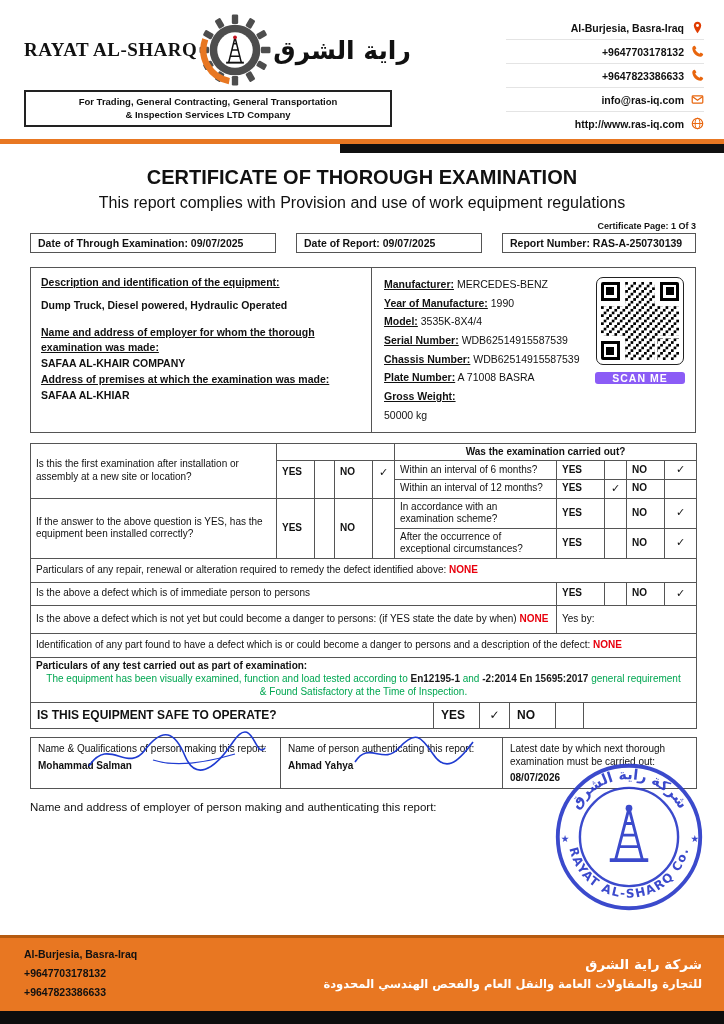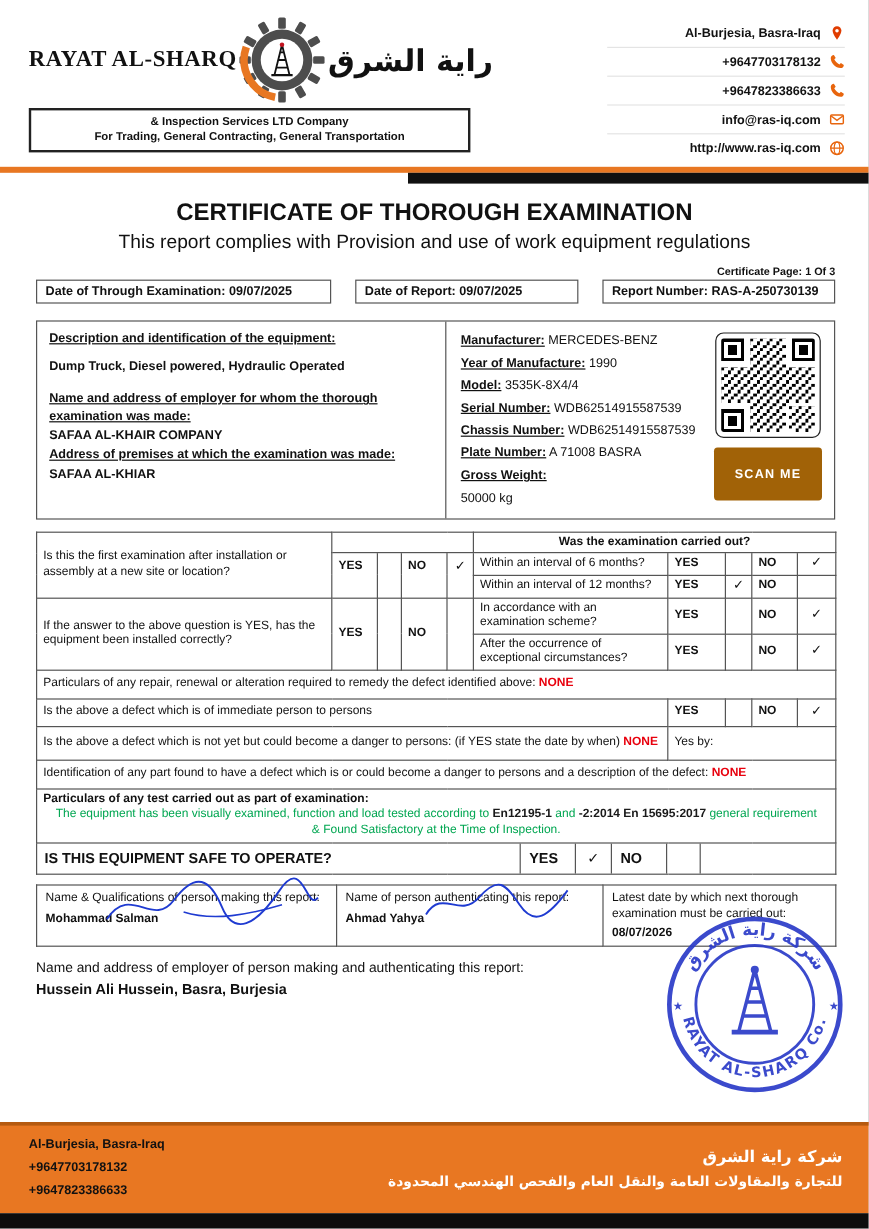--- a/index.html
+++ b/index.html
@@ -35,21 +35,21 @@
   
   .equip-box { display:flex; border:1.5px solid #555; margin:14px 28px 0 30px; position:relative; min-height:152px; }
   .equip-left { width:341px; border-right:1px solid #555; padding:7px 10px; font-size:10.5px; line-height:1.35; }
   .u-lbl { font-weight:bold; text-decoration:underline; display:block; }
   .b-val { font-weight:bold; display:block; }
   .equip-left .g1 { margin-top:9px; } .equip-left .g2 { margin-top:13px; } .equip-left .g3 { margin-top:2px; }
   .equip-right { flex:1; padding:7px 104px 7px 12px; font-size:10.5px; line-height:1.78; }
   .f-lbl { font-weight:bold; text-decoration:underline; }
   .qr-block { position:absolute; top:9px; right:10px; width:90px; text-align:center; }
   .qr-svg { width:88px; height:88px; border:1.5px solid #222; border-radius:7px; padding:4px; background:#fff; }
-  .scanme { background:#a16207; color:#fff; font-size:10.5px; font-weight:bold; letter-spacing:1px; padding:16px 0; border-radius:3px; margin-top:3px; }
+  .scanme { background:#8b5cf6; color:#fff; font-size:10.5px; font-weight:bold; letter-spacing:1px; padding:0 0; border-radius:3px; margin-top:3px; }
 
   
   .exam-table { border-collapse:collapse; table-layout:fixed; width:666px; margin:10px 28px 0 30px; font-size:10px; border:1.5px solid #444; }
   .exam-table td { border:1px solid #555; padding:2px 5px; vertical-align:middle; line-height:1.25; }
   .yn { font-weight:bold; }
   .vt { vertical-align:top !important; padding-top:5px !important; }
   .chk { text-align:center; font-weight:bold; font-size:11px; }
   .hdr { font-weight:bold; text-align:center; }
   .red { color:#e8000d; font-weight:bold; }
   .grn { color:#00a651; }
@@ -118,22 +118,22 @@
           <path d="M51 109 A50 50 0 0 1 13 43" stroke="#E87722" stroke-width="10" fill="none"></path>
           <g stroke="#111" stroke-width="2.4" fill="none">
             <path d="M60 40 L50 80 M60 40 L70 80 M52.5 70 H67.5 M54.5 60 H65.5 M56.5 50 H63.5"></path>
             <path d="M46 80 H74" stroke-width="3"></path>
           </g>
           <circle cx="60" cy="40" r="3" fill="#c1121f"></circle>
         </svg>
         <span class="company-ar">راية الشرق</span>
       </div>
       <div class="tagline-box">
+        <div>For Trading, General Contracting, General Transportation</div>
         <div>&amp; Inspection Services LTD Company</div>
-        <div>For Trading, General Contracting, General Transportation</div>
       </div>
     </div>
 
     <div class="contact">
       <div class="contact-item">
         <span>Al-Burjesia, Basra-Iraq</span>
         <svg class="ci-icon" viewBox="0 0 16 16">
           <path d="M8 1C5.5 1 3.5 3 3.5 5.5 3.5 9 8 15 8 15s4.5-6 4.5-9.5C12.5 3 10.5 1 8 1z" fill="#E03C00"></path>
           <circle cx="8" cy="5.6" r="1.8" fill="#fff"></circle>
         </svg>
@@ -387,21 +387,20 @@
       <td class="sc3">
         <span>Latest date by which next thorough examination must be carried out:</span>
         <div class="next-date">08/07/2026</div>
       </td>
     </tr>
   </tbody>
     </table>
 
   <div class="employer">
     <span>Name and address of employer of person making and authenticating this report:</span>
-    <span class="val">Hussein Ali Hussein, Basra, Burjesia</span>
   </div>
 
   <svg class="stamp" viewBox="0 0 160 160">
     <circle cx="80" cy="80" r="74" fill="none" stroke="#2B3BC8" stroke-width="4"></circle>
     <circle cx="80" cy="80" r="51" fill="none" stroke="#2B3BC8" stroke-width="2.5"></circle>
     <defs>
       <path id="stampTop" d="M20 80 A60 60 0 0 1 140 80"></path>
       <path id="stampBot" d="M17 80 A63 63 0 0 0 143 80"></path>
     </defs>
     <text fill="#2B3BC8" font-size="15" font-weight="bold" font-family="DejaVu Sans, sans-serif">

